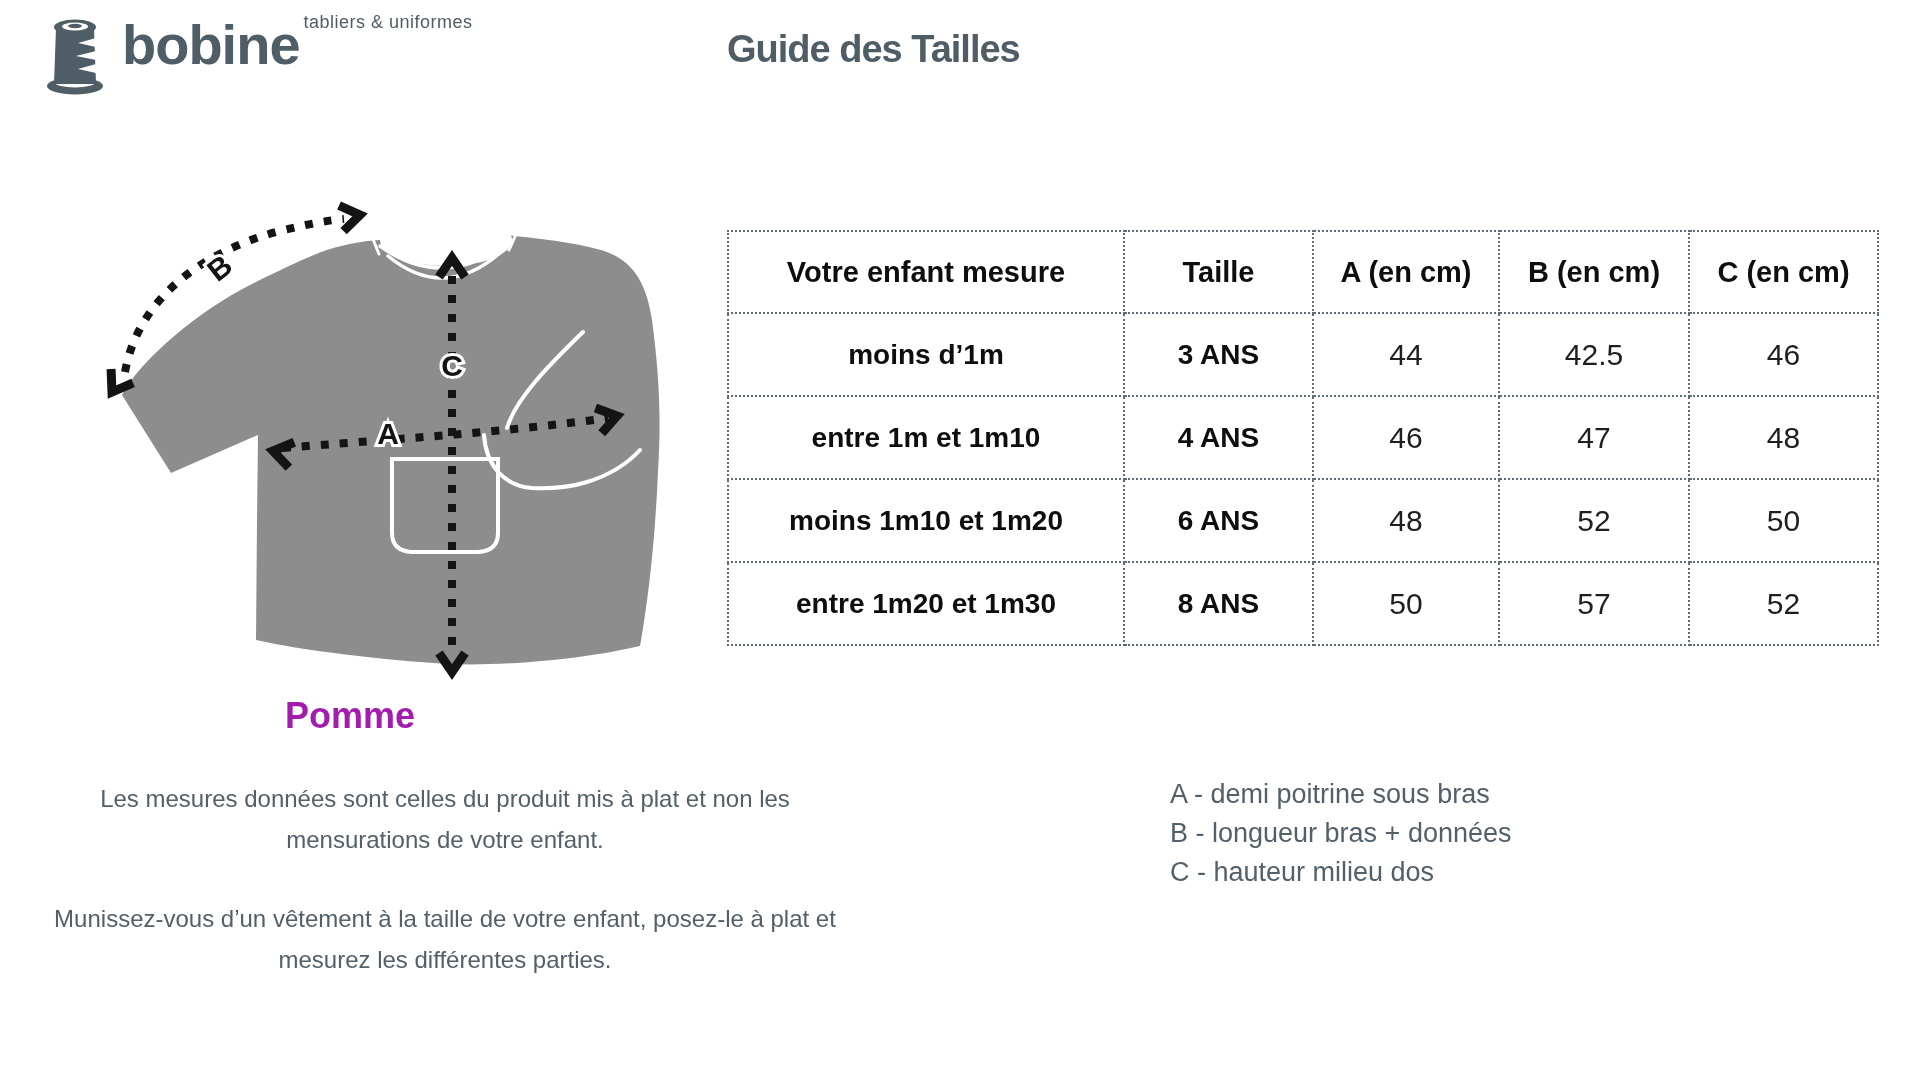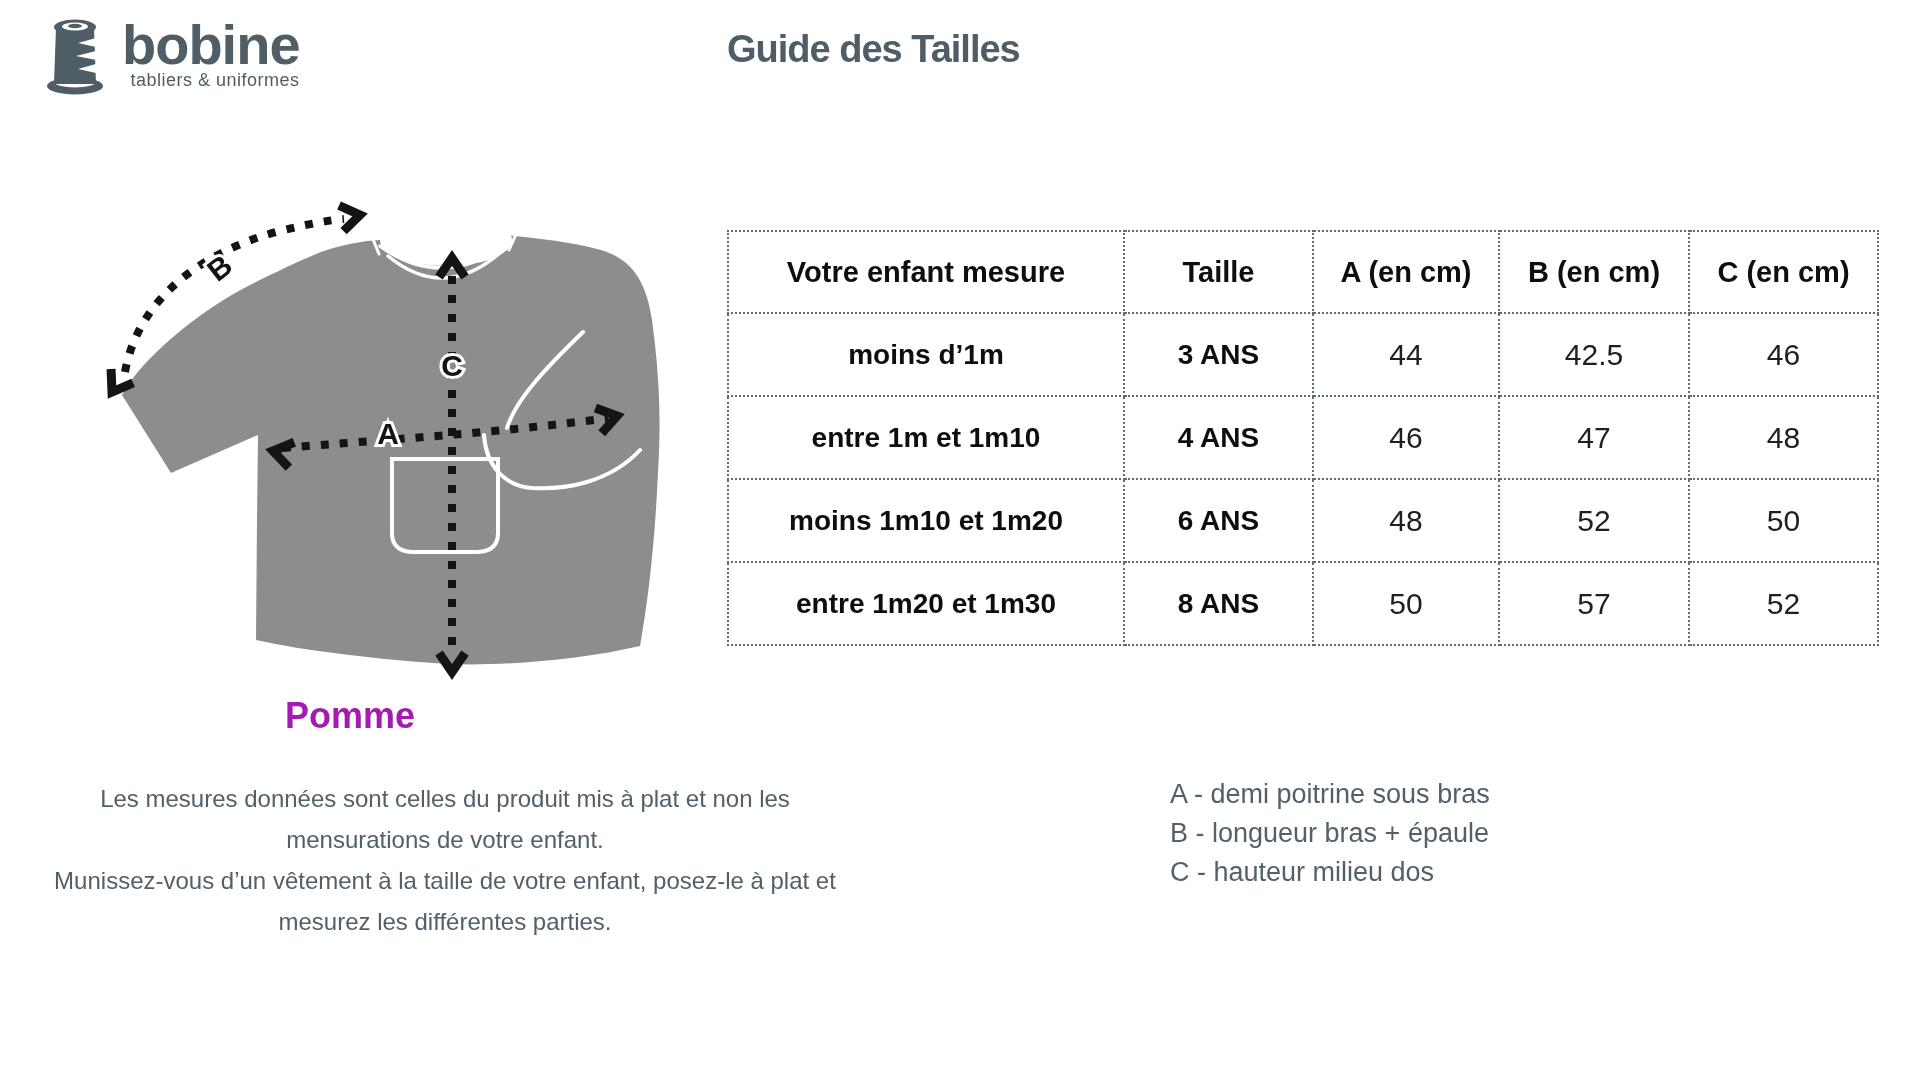--- a/index.html
+++ b/index.html
@@ -3,21 +3,21 @@
 <meta charset="utf-8">
 <style>
   * { margin:0; padding:0; box-sizing:border-box; }
   html,body { width:1920px; height:1080px; background:#ffffff; overflow:hidden;
               font-family:"Liberation Sans", sans-serif; }
   .page { position:relative; width:1920px; height:1080px; background:#fff; }
 
   
   .logo { position:absolute; left:42px; top:16px; display:flex; align-items:flex-start; gap:10px; }
   .logo svg { width:70px; height:82px; }
-  .logo-text { display:flex; flex-direction:column; }
+  .logo-text { display:flex; flex-direction:row; }
   .logo-name { font-size:56px; font-weight:bold; color:#4e5d66; letter-spacing:-1px; line-height:58px; }
   .logo-tagline { font-size:18px; color:#4e5d66; letter-spacing:0.5px; margin-top:-4px; padding-left:4px;text-align:right; }
 
   
   .title { position:absolute; left:727px; top:14px; font-size:38px; font-weight:bold;
            color:#4e5d66; letter-spacing:-1px; line-height:70px; }
 
   
   .garment { position:absolute; left:80px; top:180px; width:620px; height:500px; }
   .dotline { stroke:#141414; stroke-width:8; stroke-dasharray:8 11; fill:none; stroke-linecap:butt; }
@@ -26,21 +26,21 @@
   .lbl { font-family:"Liberation Sans", sans-serif; font-size:30px; font-weight:bold; fill:#141414;
          stroke:#ffffff; stroke-width:6px; paint-order:stroke; text-anchor:middle; }
 
   
   .product-name { position:absolute; left:285px; top:695px; width:300px; text-align:left;
                   font-size:36px; font-weight:bold; color:#a21caf; }
 
   
   .notes { position:absolute; left:45px; top:778px; width:800px; text-align:center;
            color:#51606a; font-size:24px; line-height:41px; }
-  .notes p + p { }
+  .notes p + p { margin-top:38px; }
 
   
   .legend { position:absolute; left:1170px; top:775px; color:#51606a;
             font-size:27px; line-height:39px; }
 
   
   .size-table { position:absolute; left:727px; top:230px; border-collapse:collapse; table-layout:fixed; }
   .size-table th, .size-table td { border:2px dotted #5d6c76; text-align:center; vertical-align:middle;
                                    overflow:hidden; }
   .size-table thead tr { height:82px; }
@@ -125,21 +125,21 @@
 
   <div class="product-name">Pomme</div>
 
   <div class="notes">
     <p>Les mesures données sont celles du produit mis à plat et non les mensurations de votre enfant.</p>
     <p>Munissez-vous d’un vêtement à la taille de votre enfant, posez-le à plat et mesurez les différentes parties.</p>
   </div>
 
   <div class="legend">
     <div>A - demi poitrine sous bras</div>
-    <div>B - longueur bras + épaule</div>
+    <div>B - longueur bras + données</div>
     <div>C - hauteur milieu dos</div>
   </div>
 
   <table class="size-table">
     <colgroup>
       <col style="width:396px">
         <col style="width:189px">
         <col style="width:186px">
       <col style="width:190px">
         <col style="width:189px">

